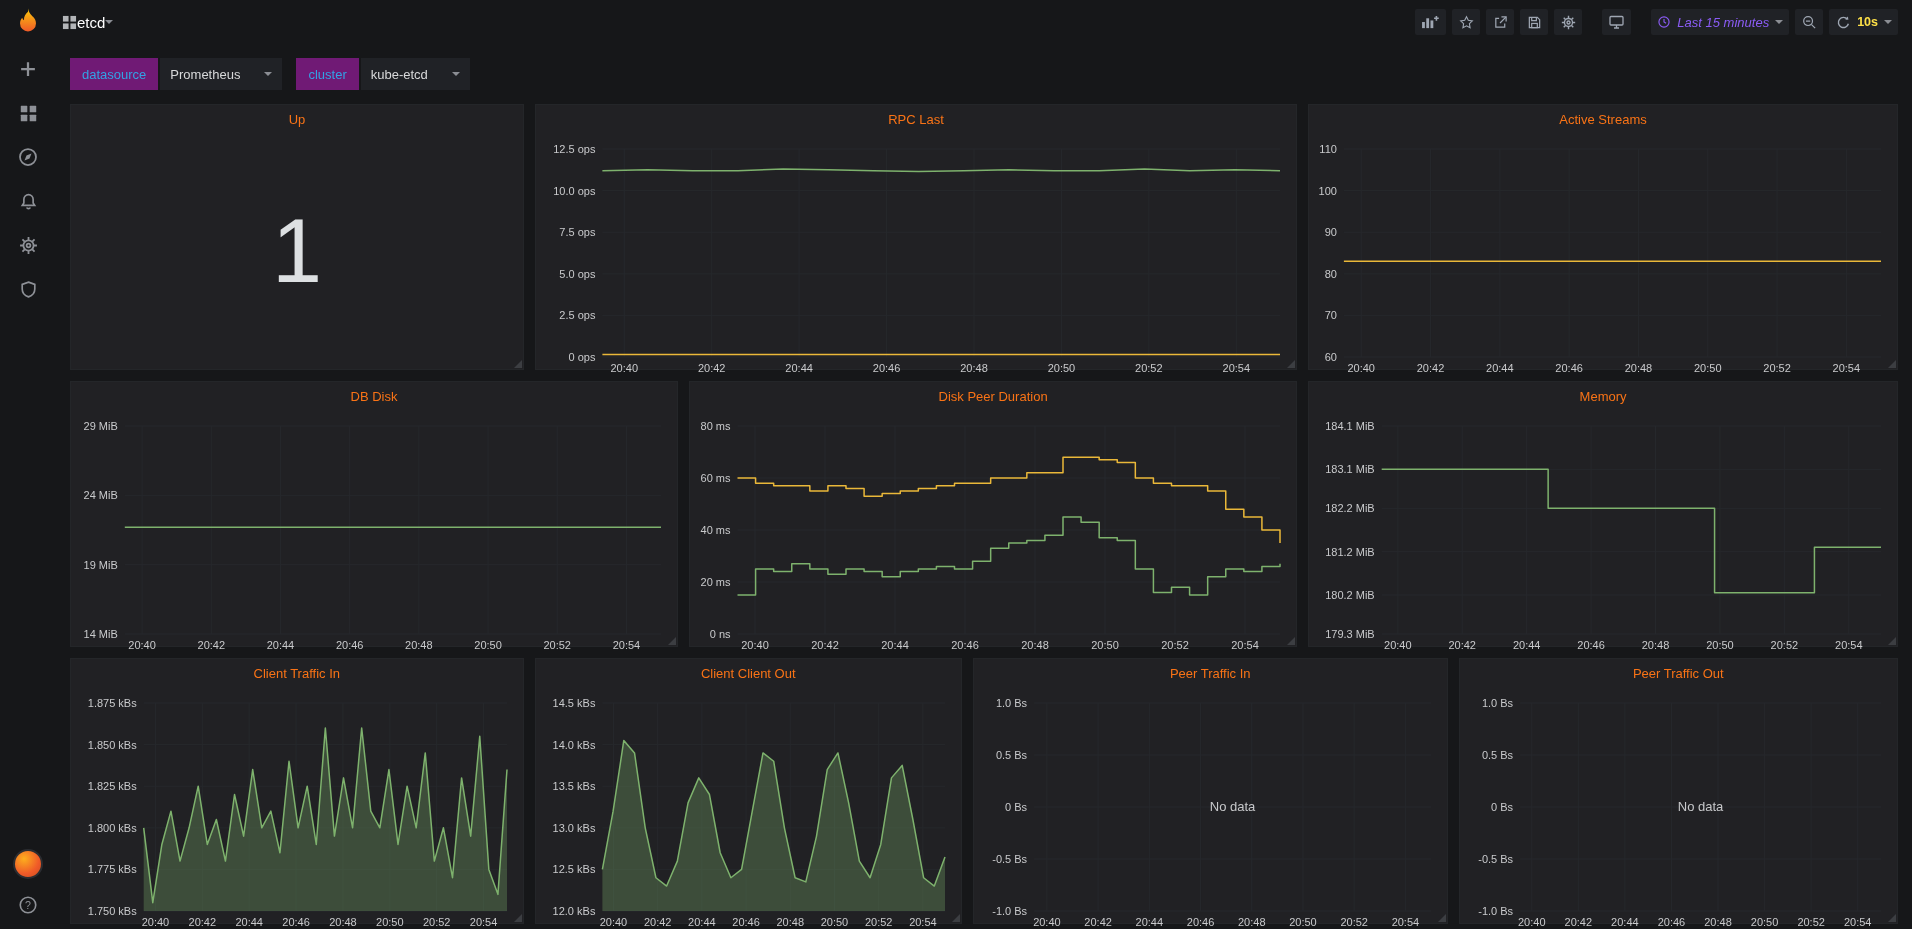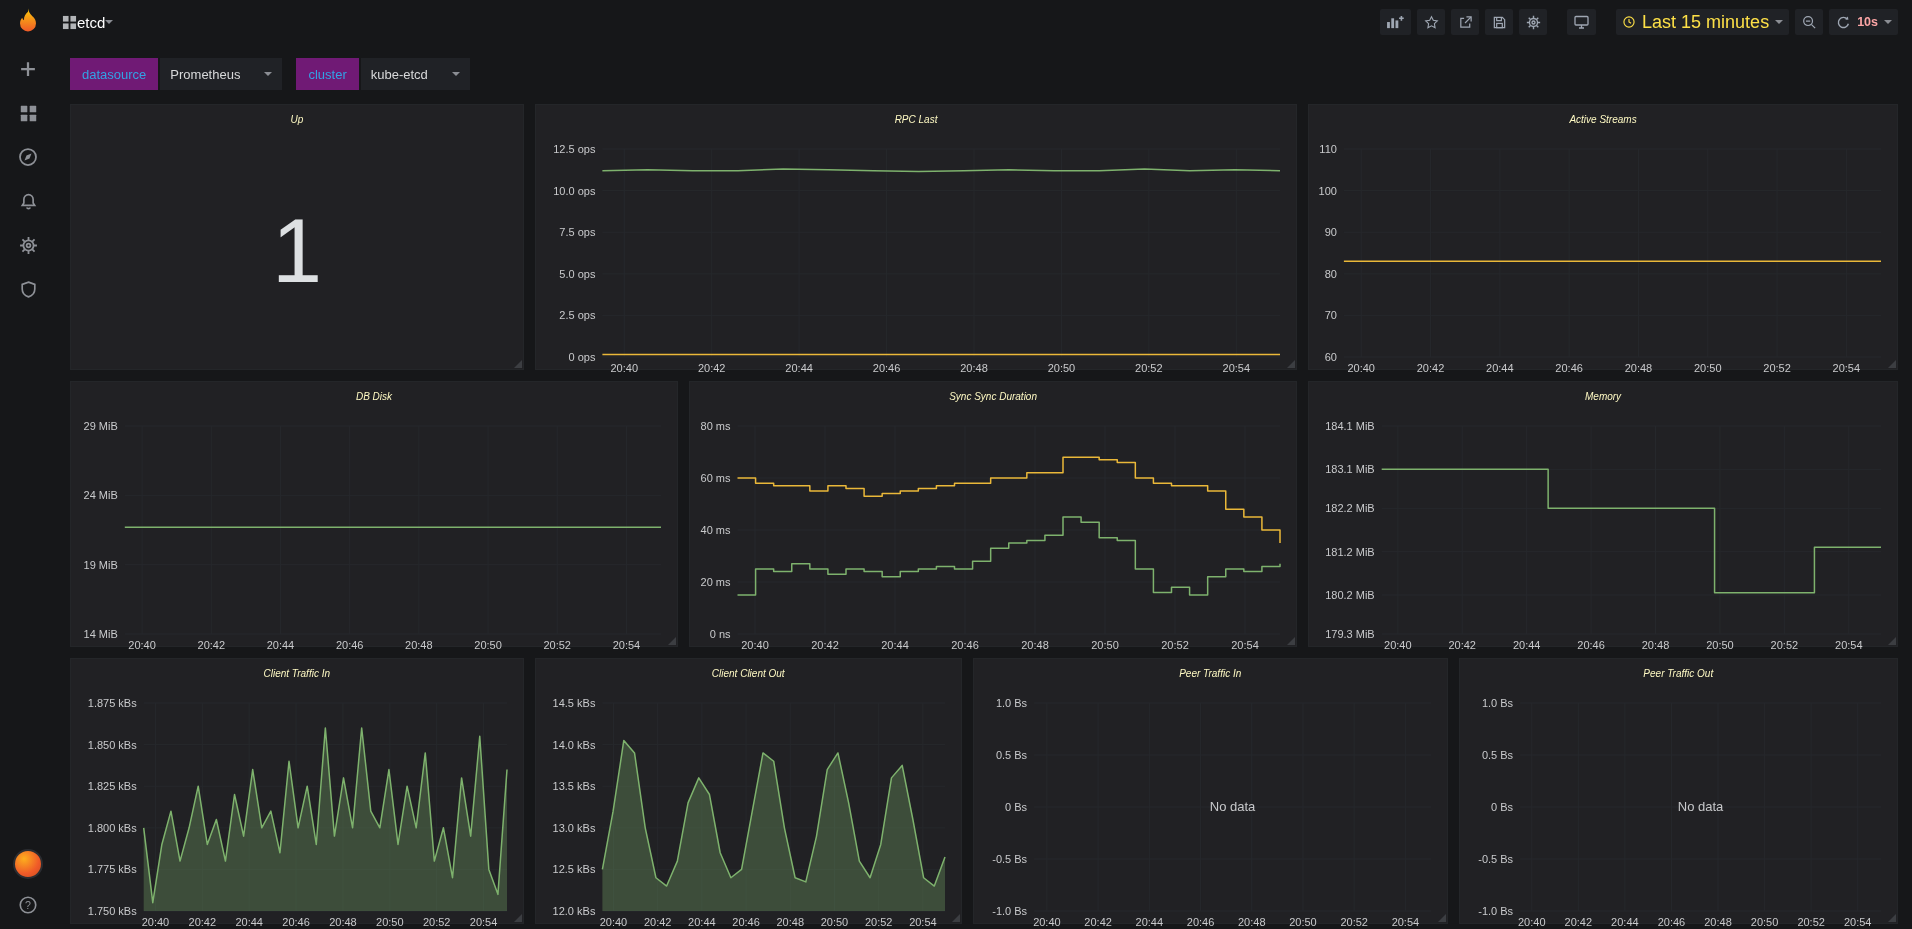--- a/index.html
+++ b/index.html
@@ -25,37 +25,37 @@
   .navbar{ height:44px; flex:none; display:flex; align-items:center; padding:0 14px 0 6px; }
   .nav-left{ display:flex; align-items:center; }
   .nav-left .squares{ color:#b3b5b8; display:flex; }
   .nav-title{ font-size:15px; font-weight:500; color:#ffffff; cursor:pointer; }
   .caret{ width:0; height:0; border-left:4px solid transparent; border-right:4px solid transparent;
           border-top:4px solid #8b8e94; display:inline-block; }
   .nav-right{ margin-left:auto; display:flex; align-items:center; gap:6px; }
   .icon-btn{ min-width:28px; height:26px; background:#202226; border:none; border-radius:2px;
              color:#9fa7b3; display:flex; align-items:center; justify-content:center; cursor:pointer; padding:0 6px; gap:6px; }
   .group-gap{ width:8px; }
-  .time-btn{ font-size:18px; color:#fde047; }
+  .time-btn{ font-size:13px; color:#8b5cf6;font-style:italic; }
   .refresh-group{ display:flex; align-items:center; background:#202226; border-radius:2px; }
   .refresh-group .icon-btn{ background:transparent; }
   .interval-label{ font-size:12.5px; font-weight:600; }
   
   .submenu{ display:flex; gap:14px; padding:14px 14px 2px; flex:none; }
   .var-chip{ display:flex; align-items:stretch; height:32px; font-size:13px; }
   .var-label{ background:#701a75; color:#33a2e5; display:flex; align-items:center; padding:0 12px; }
   .var-value{ background:#202226; margin-left:2px; color:#d8d9da; display:flex; align-items:center;
               gap:24px; padding:0 10px; cursor:pointer; }
   
   .grid{ padding:12px 14px 0; display:flex; flex-direction:column; gap:11px; flex:1; min-height:0; }
   .row{ display:flex; gap:11px; height:266px; flex:none; }
   .panel{ background:#212124; border:1px solid #242629; position:relative; display:flex;
           flex-direction:column; flex-basis:0; min-width:0; }
   .panel-title{ height:28px; flex:none; display:flex; align-items:center; justify-content:center;
-                font-size:10px; font-weight:500; color:#fef9c3; cursor:pointer;font-style:italic; }
+                font-size:13px; font-weight:500; color:#f97316; cursor:pointer; }
   .chart{ flex:1; min-height:0; position:relative;margin-top:8px; }
   .chart svg{ position:absolute; left:0; top:0; }
   .chart text{ font-family:"Liberation Sans", sans-serif; }
   .stat-value{ flex:1; display:flex; align-items:center; justify-content:center;
                font-size:90px; color:#dde0e2; }
   .resize{ position:absolute; right:1px; bottom:1px; width:0; height:0;
            border-left:8px solid transparent; border-bottom:8px solid #3c3e42; cursor:nwse-resize; }
   svg.ic{ display:block; }
 </style>
 </head>
@@ -201,21 +201,21 @@
           </svg>
       </button>
       <div class="refresh-group">
         <button class="icon-btn">
           <svg class="ic" viewBox="0 0 16 16" width="15" height="15">
               <path d="M13.2 9.3A5.4 5.4 0 1 1 12.1 4.5" fill="none" stroke="currentColor" stroke-width="1.5"></path>
               <path d="M12.7 1.5l.5 3.6-3.6-.5z" fill="currentColor"></path>
             </svg>
         </button>
         <button class="icon-btn" style="padding-left:0">
-          <span class="interval-label" style="color:#fca5a5">10s</span>
+          <span class="interval-label" style="color:#fde047">10s</span>
           <span class="caret"></span>
         </button>
       </div>
     </div>
   </div>
 
   <div class="submenu">
     <div class="var-chip">
       <span class="var-label">datasource</span>
       <span class="var-value">
@@ -345,21 +345,21 @@
               <line x1="486.2193548387097" y1="8" x2="486.2193548387097" y2="216" stroke="#26282C" stroke-width="1"></line>
               <text x="486.2193548387097" y="231" text-anchor="middle" fill="#C9CACC" font-size="11">20:52</text>
               <line x1="555.4064516129032" y1="8" x2="555.4064516129032" y2="216" stroke="#26282C" stroke-width="1"></line>
               <text x="555.4064516129032" y="231" text-anchor="middle" fill="#C9CACC" font-size="11">20:54</text>
               <path d="M53.8 109.22666666666667L89.54666666666667 109.22666666666667L125.29333333333334 109.22666666666667L161.04000000000002 109.22666666666667L196.7866666666667 109.22666666666667L232.53333333333336 109.22666666666667L268.28000000000003 109.22666666666667L304.0266666666667 109.22666666666667L339.77333333333337 109.22666666666667L375.52000000000004 109.22666666666667L411.2666666666667 109.22666666666667L447.0133333333334 109.22666666666667L482.76000000000005 109.22666666666667L518.5066666666667 109.22666666666667L554.2533333333333 109.22666666666667L590 109.22666666666667" fill="none" stroke="#7EB26D" stroke-width="1.5" stroke-linejoin="round"></path>
             </svg>
           </div>
         <div class="resize"></div>
       </div>
       <div class="panel" style="flex-grow:602">
-        <div class="panel-title">Sync Sync Duration</div>
+        <div class="panel-title">Disk Peer Duration</div>
         <div class="chart">
             <svg width="606" height="236">
               <line x1="47.5" y1="8" x2="590" y2="8" stroke="#26282C" stroke-width="1"></line>
               <text x="40.5" y="12" text-anchor="end" fill="#C9CACC" font-size="11">80 ms</text>
               <line x1="47.5" y1="60" x2="590" y2="60" stroke="#26282C" stroke-width="1"></line>
               <text x="40.5" y="64" text-anchor="end" fill="#C9CACC" font-size="11">60 ms</text>
               <line x1="47.5" y1="112" x2="590" y2="112" stroke="#26282C" stroke-width="1"></line>
               <text x="40.5" y="116" text-anchor="end" fill="#C9CACC" font-size="11">40 ms</text>
               <line x1="47.5" y1="164" x2="590" y2="164" stroke="#26282C" stroke-width="1"></line>
               <text x="40.5" y="168" text-anchor="end" fill="#C9CACC" font-size="11">20 ms</text>

